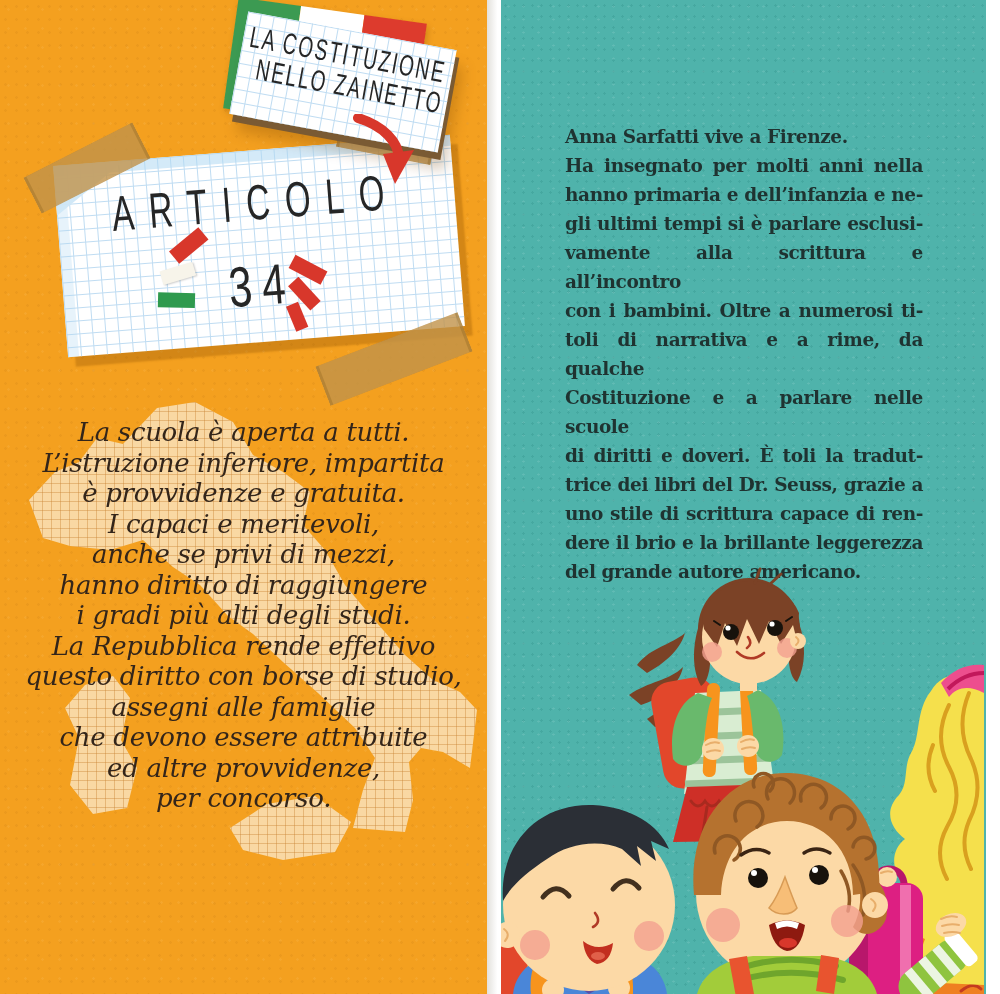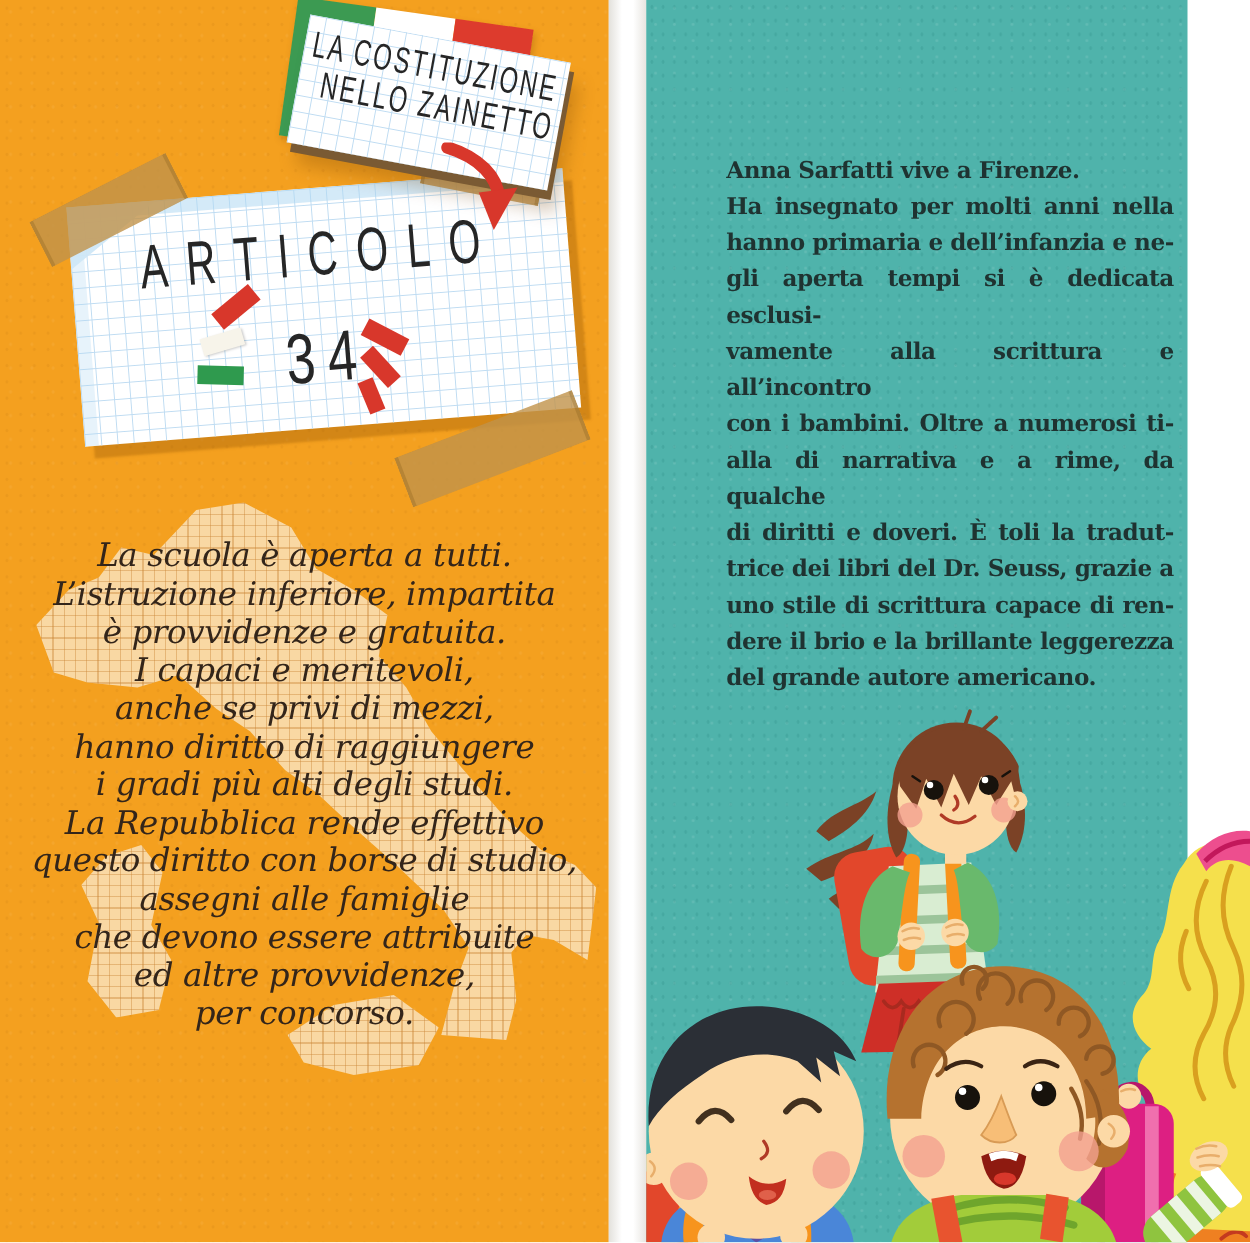--- a/index.html
+++ b/index.html
@@ -6,21 +6,21 @@
   .stage{position:relative;width:1000px;height:994px;background:#fff;overflow:hidden;
          font-family:"DejaVu Serif", serif;}
   
   .page{position:absolute;top:0;height:994px;}
   .page-left{left:0;width:487px;background-color:var(--orange-page);
     background-image:radial-gradient(rgba(120,60,0,.07) 1px, transparent 1.4px),
                      radial-gradient(rgba(255,255,255,.06) 1px, transparent 1.4px);
     background-size:11px 13px,17px 19px;}
   .gutter{position:absolute;top:0;left:487px;width:30px;height:994px;
     background:linear-gradient(90deg,#e3e1dc,#ffffff 35%,#ffffff 65%,#e7e5e0);}
-  .page-right{left:517px;width:433px;background-color:var(--teal-page);
+  .page-right{left:501px;width:485px;background-color:var(--teal-page);
     background-image:radial-gradient(rgba(0,90,85,.12) 1px, transparent 1.3px),
                      radial-gradient(rgba(255,255,255,.10) 1px, transparent 1.4px);
     background-size:9px 11px,15px 13px;}
 
   
   .flag{position:absolute;left:230px;top:10px;width:190px;height:112px;display:flex;
         transform:rotate(8deg);z-index:1;box-shadow:2px 3px 6px rgba(100,50,0,.25);}
   .flag>div{flex:1;}
   .flag .g{background:var(--flag-green);} .flag .w{background:#fff;} .flag .r{background:var(--flag-red);}
 
@@ -71,21 +71,21 @@
     462px 310px,455px 368px,428px 352px,406px 348px,394px 362px,398px 400px,390px 432px,
     338px 428px,348px 390px,360px 358px,340px 328px,303px 293px,268px 262px,238px 234px,
     213px 216px,185px 185px,158px 167px,128px 140px,95px 150px,55px 146px,28px 138px,
     14px 100px,40px 72px,64px 62px,82px 38px,108px 44px);}
   .it-sard{clip-path:polygon(70px 285px,98px 276px,115px 298px,106px 340px,122px 368px,
     112px 408px,78px 414px,55px 385px,64px 338px,50px 308px);}
   .it-sic{clip-path:polygon(215px 428px,252px 404px,300px 396px,336px 422px,320px 452px,
     268px 460px,228px 450px);}
 
   
-  .article{position:absolute;left:0;top:430px;width:487px;z-index:2;text-align:center;
+  .article{position:absolute;left:0;top:417px;width:487px;z-index:2;text-align:center;
     font-style:italic;font-size:26px;line-height:30.5px;letter-spacing:-0.3px;
     color:var(--article-text);}
 
   
   .bio{position:absolute;left:64px;top:122px;width:358px;font-size:18.5px;line-height:29px;
     letter-spacing:-0.4px;color:var(--bio-text);font-weight:600;}
   .bio-line{text-align:justify;text-align-last:justify;}
   .bio-line:first-child,.bio-line:last-child{text-align-last:left;}
 
   
@@ -176,24 +176,25 @@
   </div>
 
   <div class="gutter"></div>
 
   <div class="page page-right">
 
     <div class="bio">
         <div class="bio-line">Anna Sarfatti vive a Firenze.</div>
         <div class="bio-line">Ha insegnato per molti anni nella</div>
         <div class="bio-line">hanno primaria e dell’infanzia e ne-</div>
-        <div class="bio-line">gli aperta tempi si è dedicata esclusi-</div>
+        <div class="bio-line">gli ultimi tempi si è parlare esclusi-</div>
         <div class="bio-line">vamente alla scrittura e all’incontro</div>
         <div class="bio-line">con i bambini. Oltre a numerosi ti-</div>
-        <div class="bio-line">alla di narrativa e a rime, da qualche</div>
+        <div class="bio-line">toli di narrativa e a rime, da qualche</div>
+        <div class="bio-line">Costituzione e a parlare nelle scuole</div>
         <div class="bio-line">di diritti e doveri. È toli la tradut-</div>
         <div class="bio-line">trice dei libri del Dr. Seuss, grazie a</div>
         <div class="bio-line">uno stile di scrittura capace di ren-</div>
         <div class="bio-line">dere il brio e la brillante leggerezza</div>
         <div class="bio-line">del grande autore americano.</div>
       </div>
 
     <svg class="kids" viewBox="0 0 483 441">
 
       <g>

